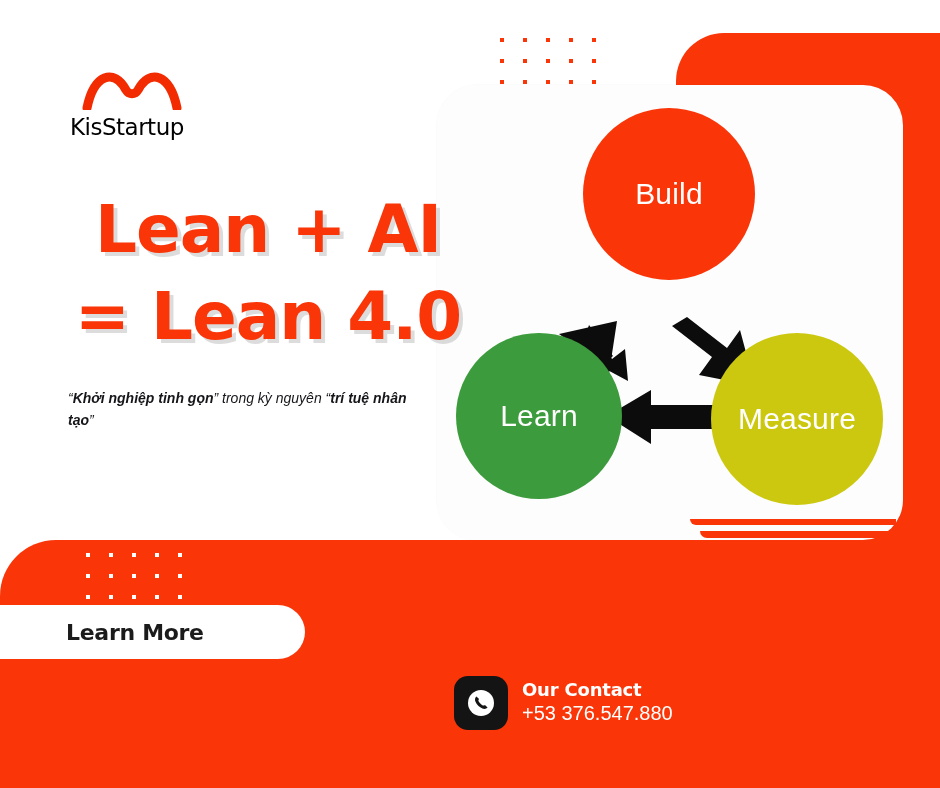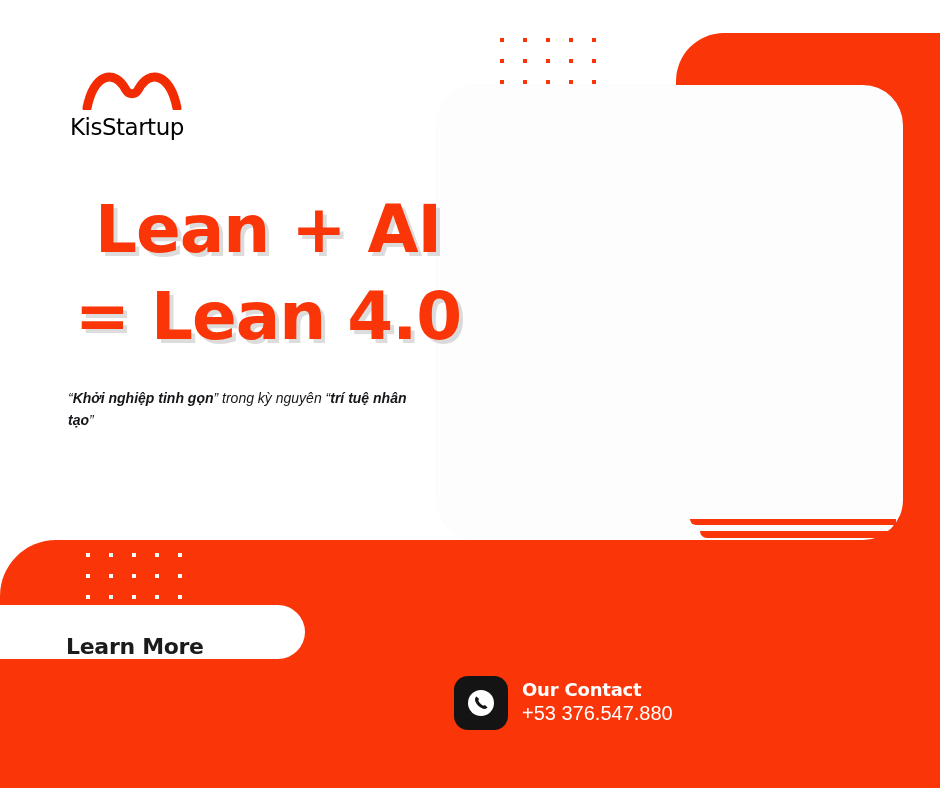--- a/index.html
+++ b/index.html
@@ -176,21 +176,21 @@
   .learn-more {
     position: absolute;
     left: 0;
     top: 605px;
     width: 305px;
     height: 54px;
     background: #ffffff;
     border-top-right-radius: 27px;
     border-bottom-right-radius: 27px;
     display: flex;
-    align-items: flex-end;
+    align-items: center;
   }
   .learn-more span {
     margin-left: 66px;
     font-family: "DejaVu Sans", sans-serif;
     font-weight: bold;
     font-size: 22px;
     color: #1b1b1b;
     letter-spacing: -0.3px;
   }
 
@@ -264,20 +264,51 @@
     <div class="logo-text">KisStartup</div>
   </div>
 
   <div class="headline">
     <div class="headline-line">Lean + AI</div>
     <div class="headline-line">= Lean 4.0</div>
   </div>
 
   <div class="subhead"><span>“</span><b>Khởi nghiệp tinh gọn</b><span>”</span><span> trong kỳ nguyên </span><span>“</span><b>trí tuệ nhân tạo</b><span>”</span></div>
 
+  <div class="cycle">
+    <svg class="arrow-svg" viewBox="0 0 466 455">
+
+      <g>
+        <path d="M 152 240 L 176 271 L 163 281 L 191 296 L 188 264 L 175 274 L 151 243 Z" fill="#0c0c0c"></path>
+        <path d="M 147 246 L 120 285 L 104 273 L 104 315 L 140 300 L 125 288 L 152 250 Z" fill="#0c0c0c"></path>
+      </g>
+
+      <g>
+        <polygon points="106,312 140,262 122,249 180,236 171,295 153,282 119,331" fill="#0c0c0c"></polygon>
+      </g>
+
+      <g>
+        <polygon points="250,232 290,263 303,245 318,301 262,290 275,272 235,241" fill="#0c0c0c"></polygon>
+      </g>
+
+      <g>
+        <polygon points="170,331 214,305 214,320 281,320 281,344 214,344 214,359" fill="#0c0c0c"></polygon>
+      </g>
+    </svg>
+
+    <div class="node node-build">
+      <span>Build</span>
+    </div>
+    <div class="node node-measure">
+      <span>Measure</span>
+    </div>
+    <div class="node node-learn">
+      <span>Learn</span>
+    </div>
+  </div>
 
   <div class="red-band"></div>
 
   <div class="dot-grid dot-grid-bottom">
     <i class="dot"></i>
       <i class="dot"></i>
       <i class="dot"></i>
       <i class="dot"></i>
       <i class="dot"></i>
     <i class="dot"></i>

